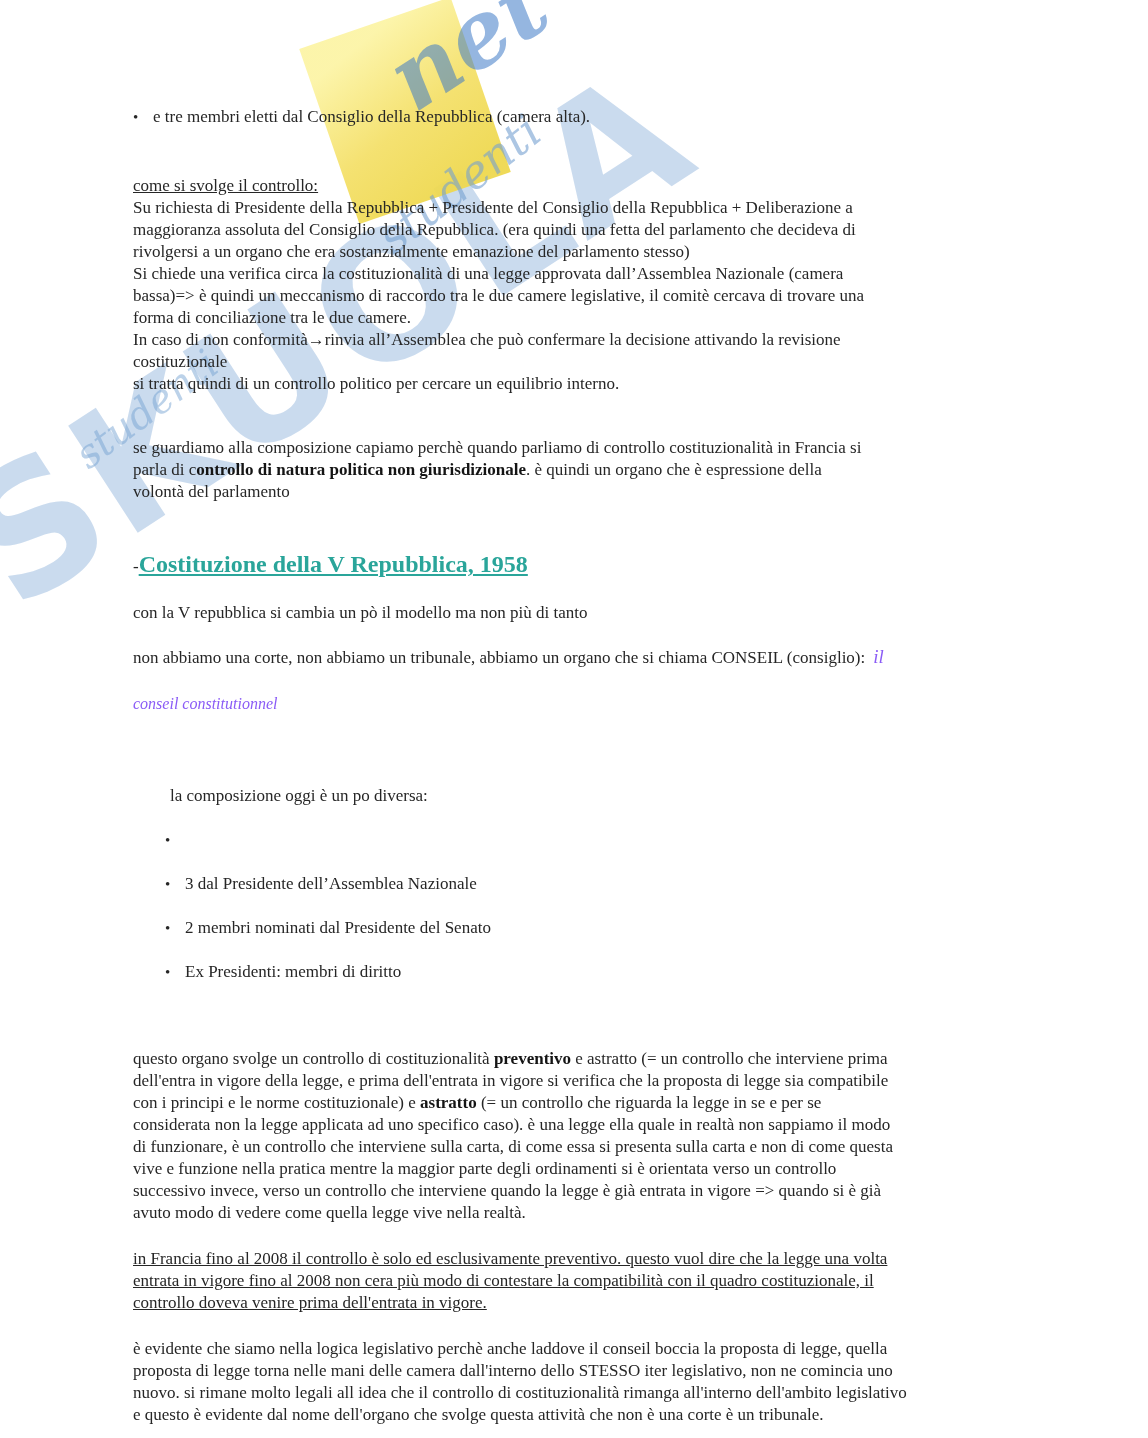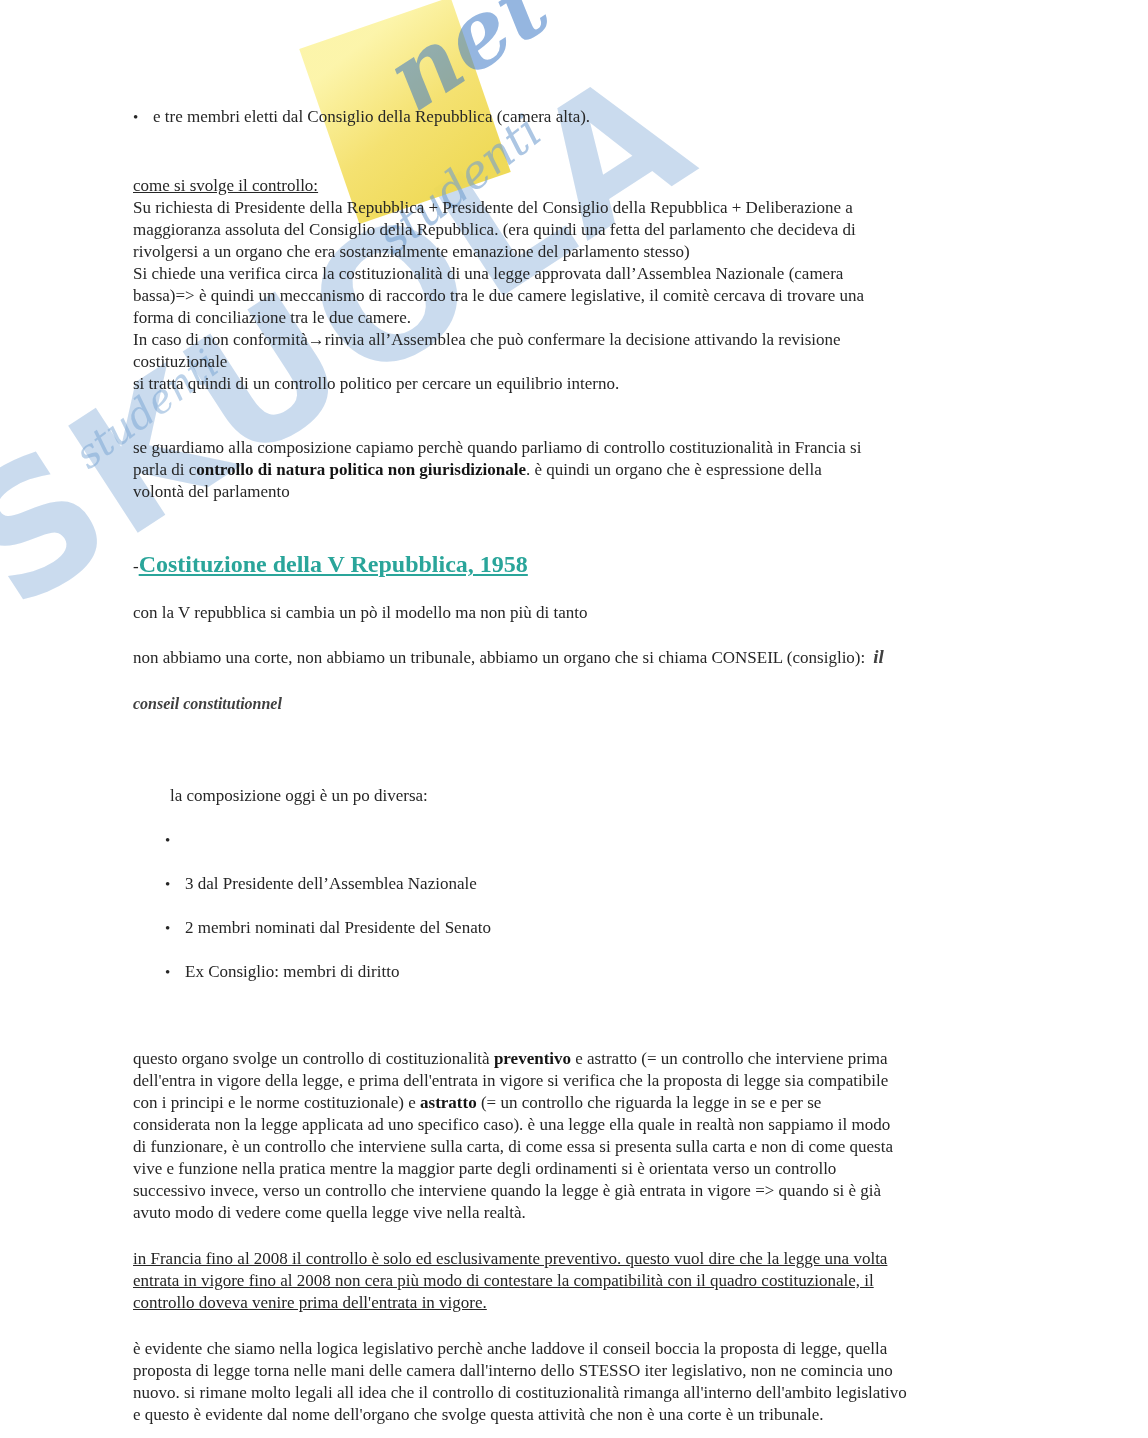--- a/index.html
+++ b/index.html
@@ -62,21 +62,21 @@
   .ul{text-decoration:underline;}
   .bullet-row{display:flex;margin:0;}
   .bullet-row .dot{width:20px;flex:0 0 20px;font-size:15px;}
   .indent5{padding-left:5px;}
   .h-teal{
     color:#2aa59a;font-weight:bold;font-size:24px;line-height:26px;
     text-decoration:underline;
   }
   .h-line{white-space:pre-line;line-height:26px;}
   .magenta-bi{
-    color:#404040;font-weight:bold;font-style:italic;
+    color:#8b5cf6;font-weight:normal;font-style:italic;
   }
   .conseil-line{font-size:16px;line-height:26px;margin:0 0 24px 0;}
   .il-span{font-size:19px;margin-left:8px;}
 </style>
 </head>
 <body>
 
 <div class="page">
 
   <div class="wm">
@@ -128,21 +128,21 @@
       <div class="bullet-row">
         <span class="dot">•</span>
         <span>3 dal Presidente dell’Assemblea Nazionale</span>
       </div>
       <div class="bullet-row">
         <span class="dot">•</span>
         <span>2 membri nominati dal Presidente del Senato</span>
       </div>
       <div class="bullet-row">
         <span class="dot">•</span>
-        <span>Ex Consiglio: membri di diritto</span>
+        <span>Ex Presidenti: membri di diritto</span>
       </div>
     </div>
 
 
     <div class="block">
       <span>questo organo svolge un controllo di costituzionalità </span><span class="bold">preventivo</span><span> e astratto (= un controllo che interviene prima
 dell'entra in vigore della legge, e prima dell'entrata in vigore si verifica che la proposta di legge sia compatibile
 con i principi e le norme costituzionale) e </span><span class="bold">astratto</span><span>  (= un controllo che riguarda la legge in se e per se
 considerata non la legge applicata ad uno specifico caso).  è una legge ella quale in realtà non sappiamo il modo
 di funzionare, è un controllo che interviene sulla carta, di come essa si presenta sulla carta e non di come questa

